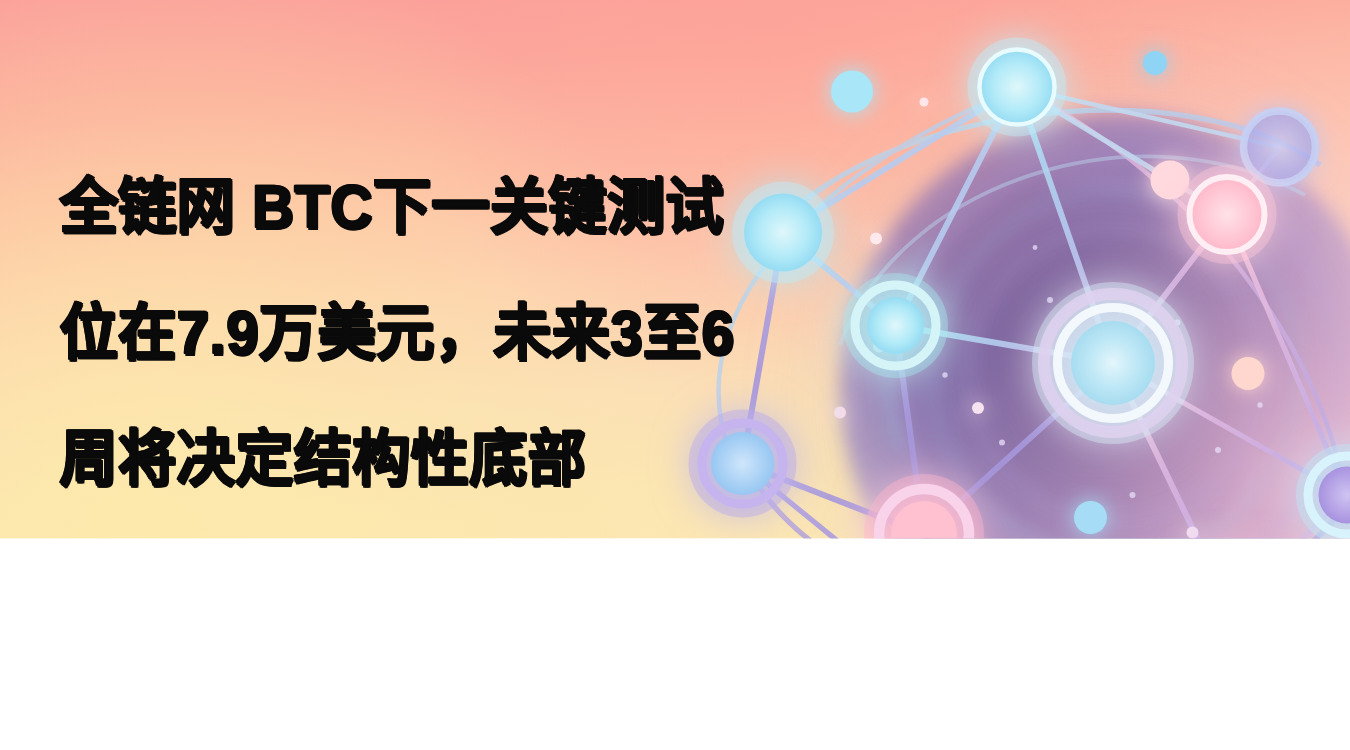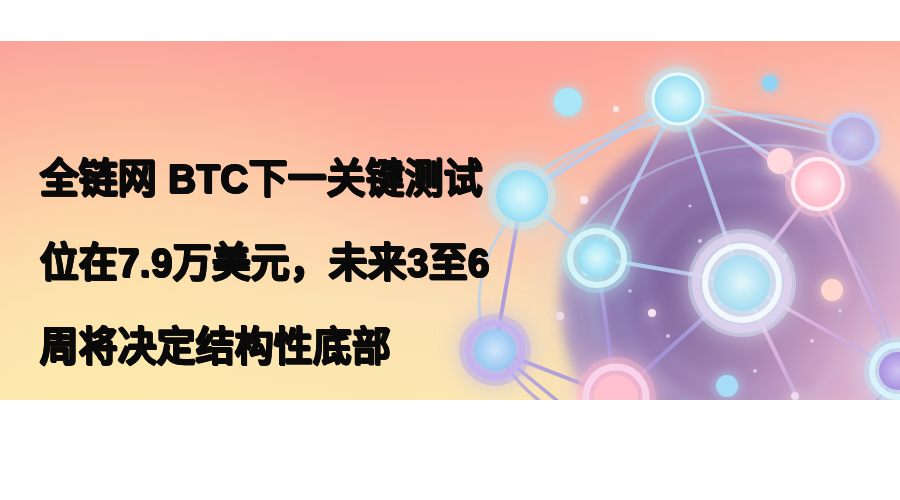--- a/index.html
+++ b/index.html
@@ -7,21 +7,20 @@
     margin: 0;
     padding: 0;
     background: #ffffff;
   }
   #banner {
     position: relative;
     width: 900px;
     height: 359px;
     overflow: hidden;
     font-family: "Liberation Sans", "DejaVu Sans", sans-serif;
-    margin-top: 41px;
     -webkit-font-smoothing: antialiased;
   }
 
   
   .bg-base {
     position: absolute;
     inset: 0;
     background: linear-gradient(
         173deg,
         #fb9c9a 0%,

